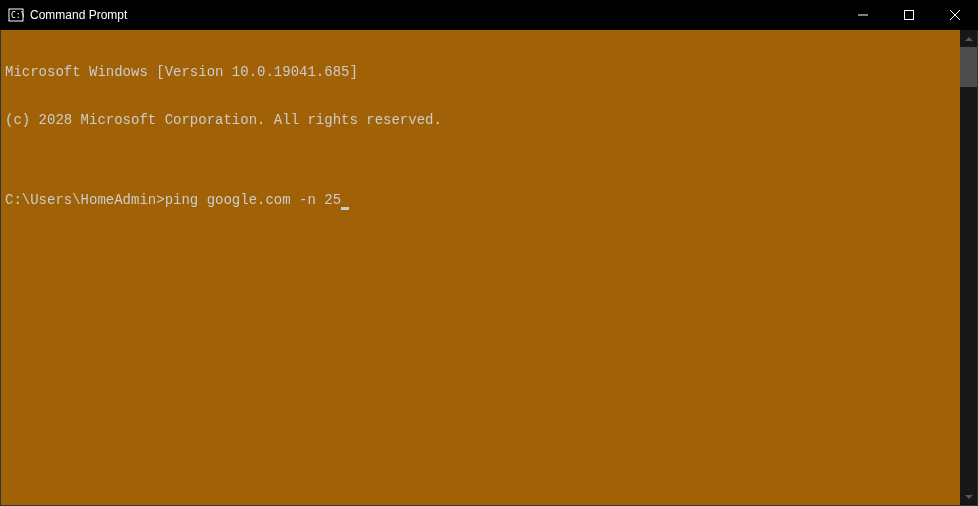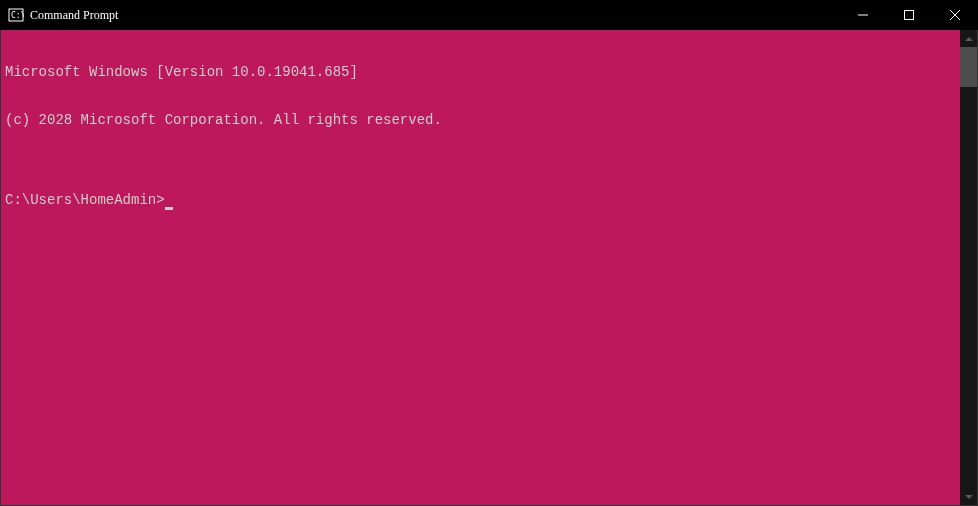--- a/index.html
+++ b/index.html
@@ -32,21 +32,20 @@
       display: flex;
       align-items: center;
       justify-content: center;
     }
     .titlebar-icon svg {
       width: 16px;
       height: 16px;
     }
     .titlebar-title {
       flex: 1;
-      font-family: Liberation Serif, serif;
     }
     .titlebar-controls {
       display: flex;
       height: 100%;
     }
     .titlebar-btn {
       width: 46px;
       height: 100%;
       display: flex;
       align-items: center;
@@ -60,21 +59,21 @@
     }
     .client-area {
       display: flex;
       height: calc(100% - 30px);
       border-left: 1px solid #333333;
       border-right: 1px solid #333333;
       border-bottom: 1px solid #333333;
     }
     .console {
       flex: 1;
-      background: #be185d;
+      background: #a16207;
       color: #cccccc;
       padding: 2px 4px;
       white-space: pre;
       line-height: 16px;
       overflow: hidden;
       position: relative;
     }
     .console-line {
       display: block;
     }
@@ -154,21 +153,21 @@
       </svg>
     </div>
   </div>
 </div>
 
 <div class="client-area">
   <div class="console">
     <span class="console-line">Microsoft Windows [Version 10.0.19041.685]</span>
     <span class="console-line">(c) 2028 Microsoft Corporation. All rights reserved.</span>
     <span class="console-line"></span>
-    <span class="prompt-line"><span>C:\Users\HomeAdmin&gt;</span><span class="cursor"></span></span>
+    <span class="prompt-line"><span>C:\Users\HomeAdmin&gt;</span><span>ping google.com -n 25</span><span class="cursor"></span></span>
   </div>
   <div class="scrollbar">
     <div class="scroll-arrow">
       <svg width="8" height="4" viewBox="0 0 8 4">
           <polygon points="4,0 8,4 0,4" fill="#5a5a5a"></polygon>
         </svg>
     </div>
     <div class="scroll-track">
       <div class="scroll-thumb"></div>
     </div>

